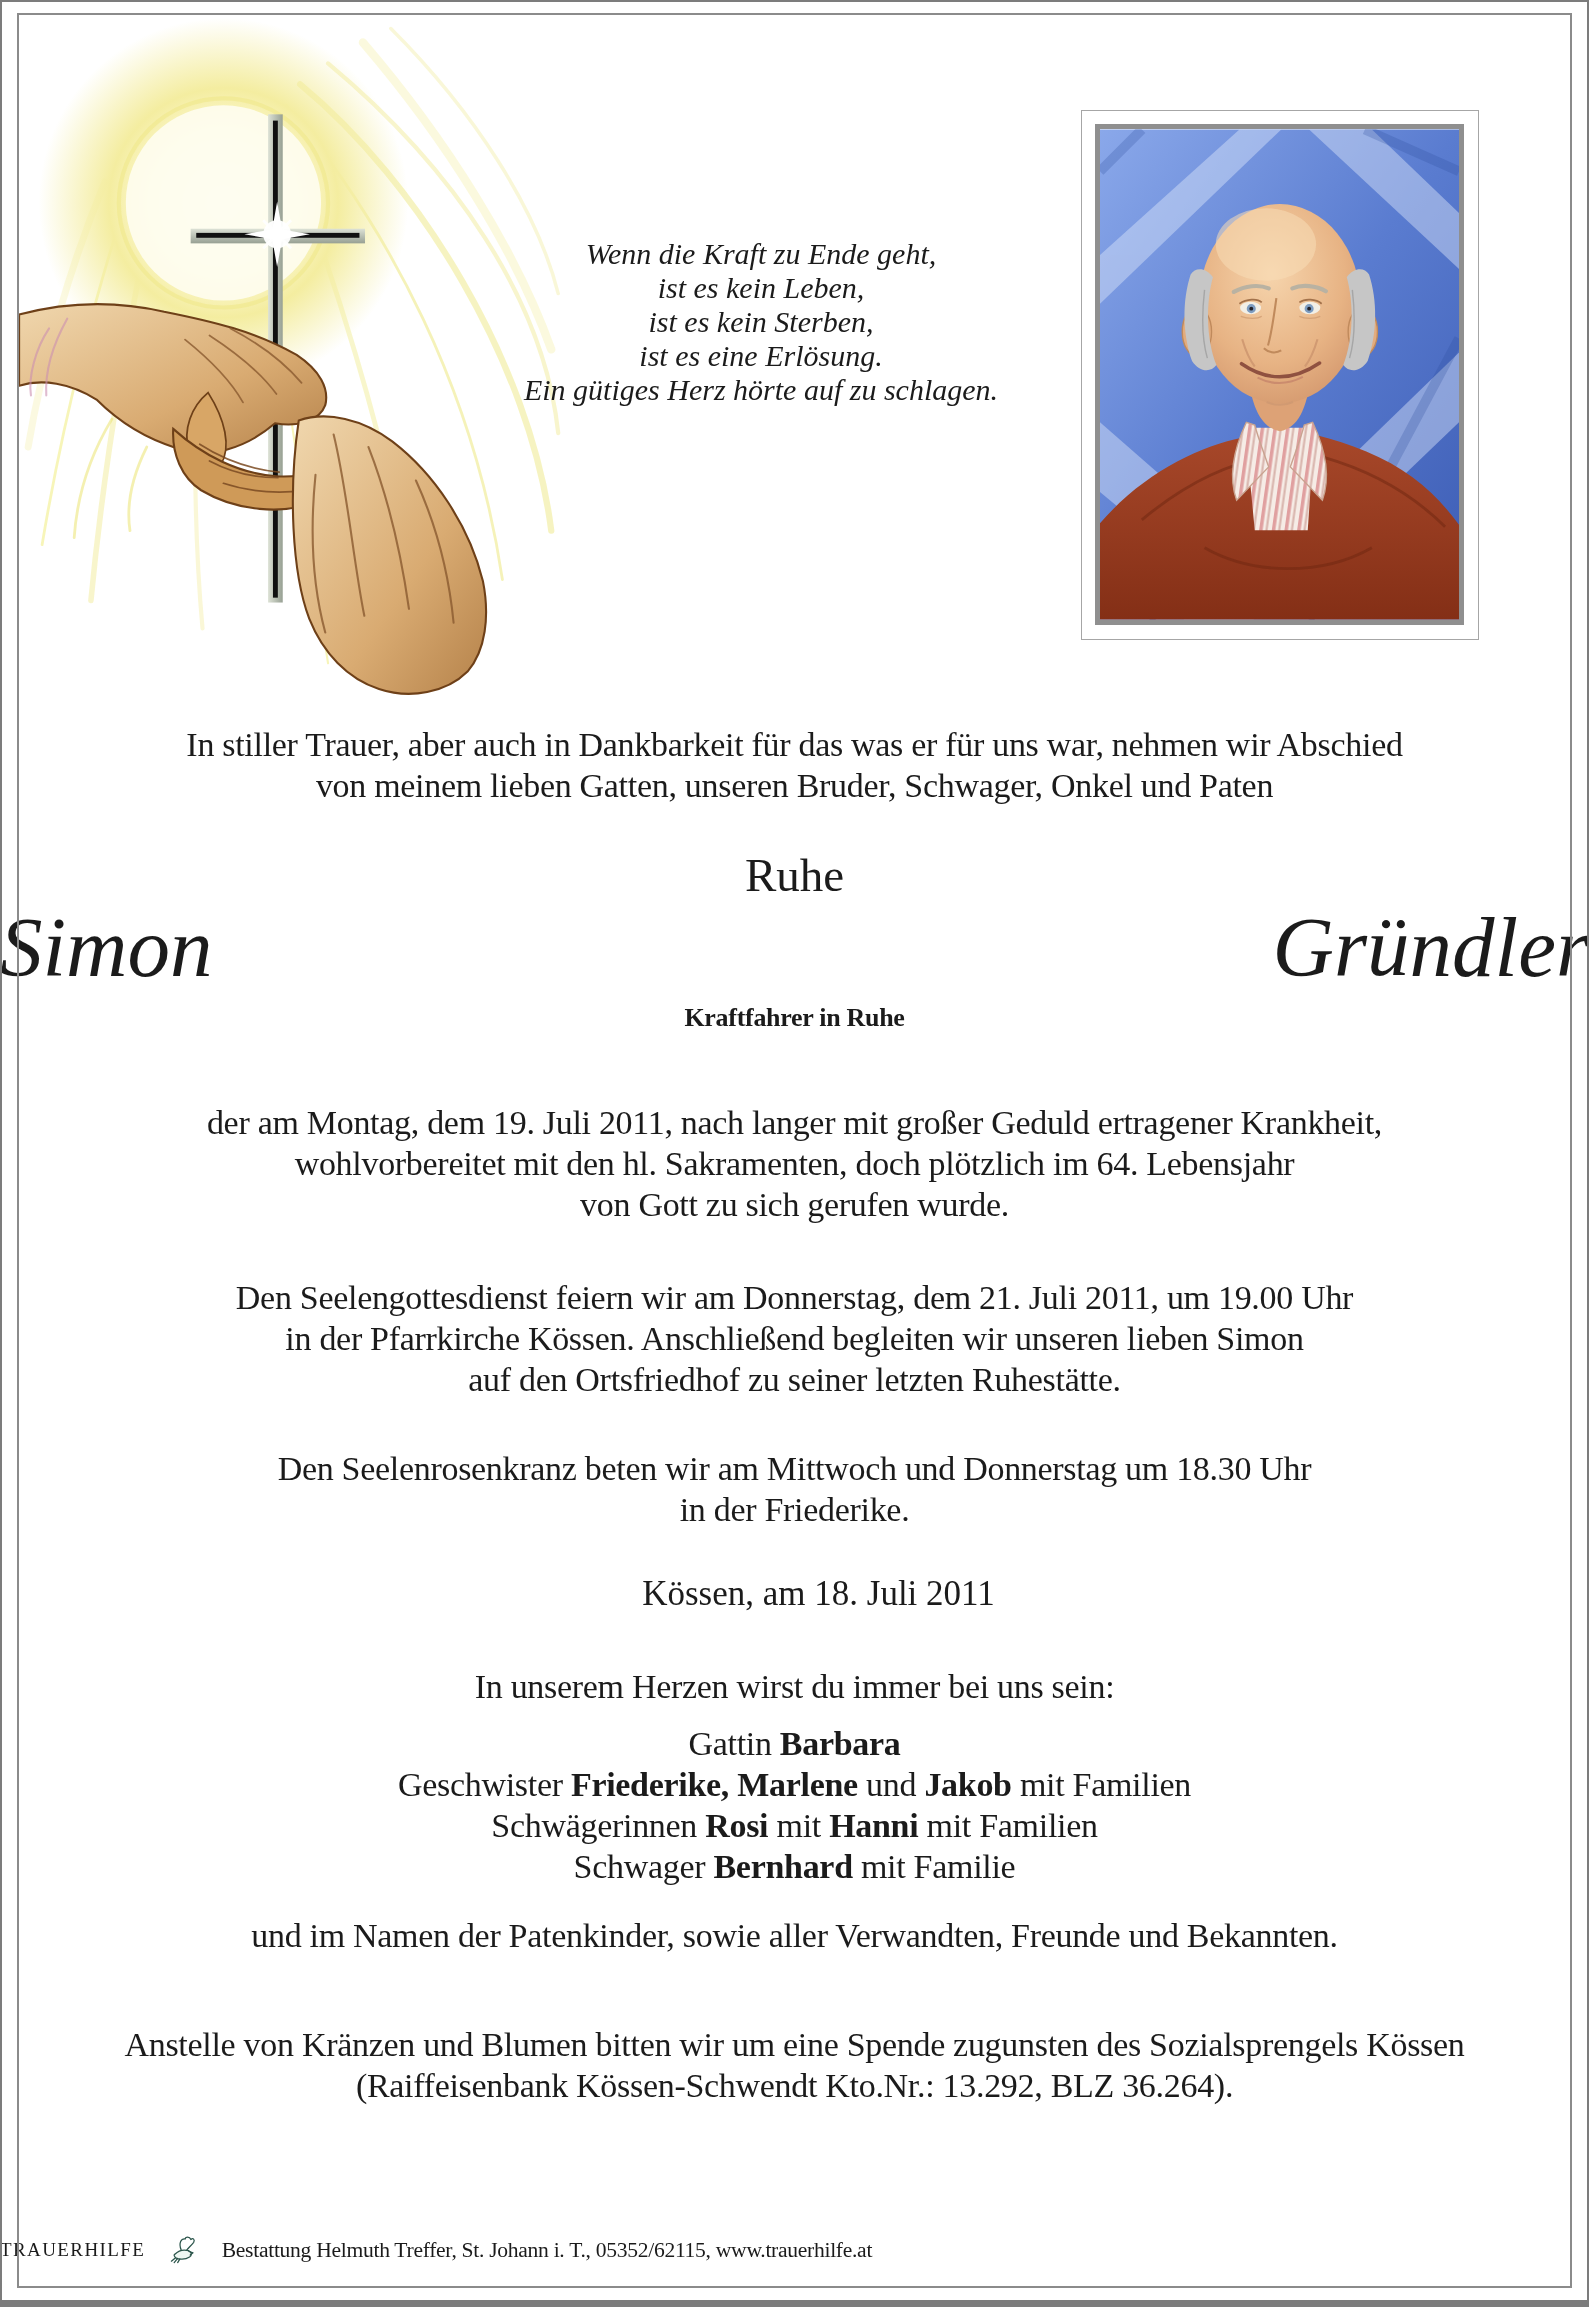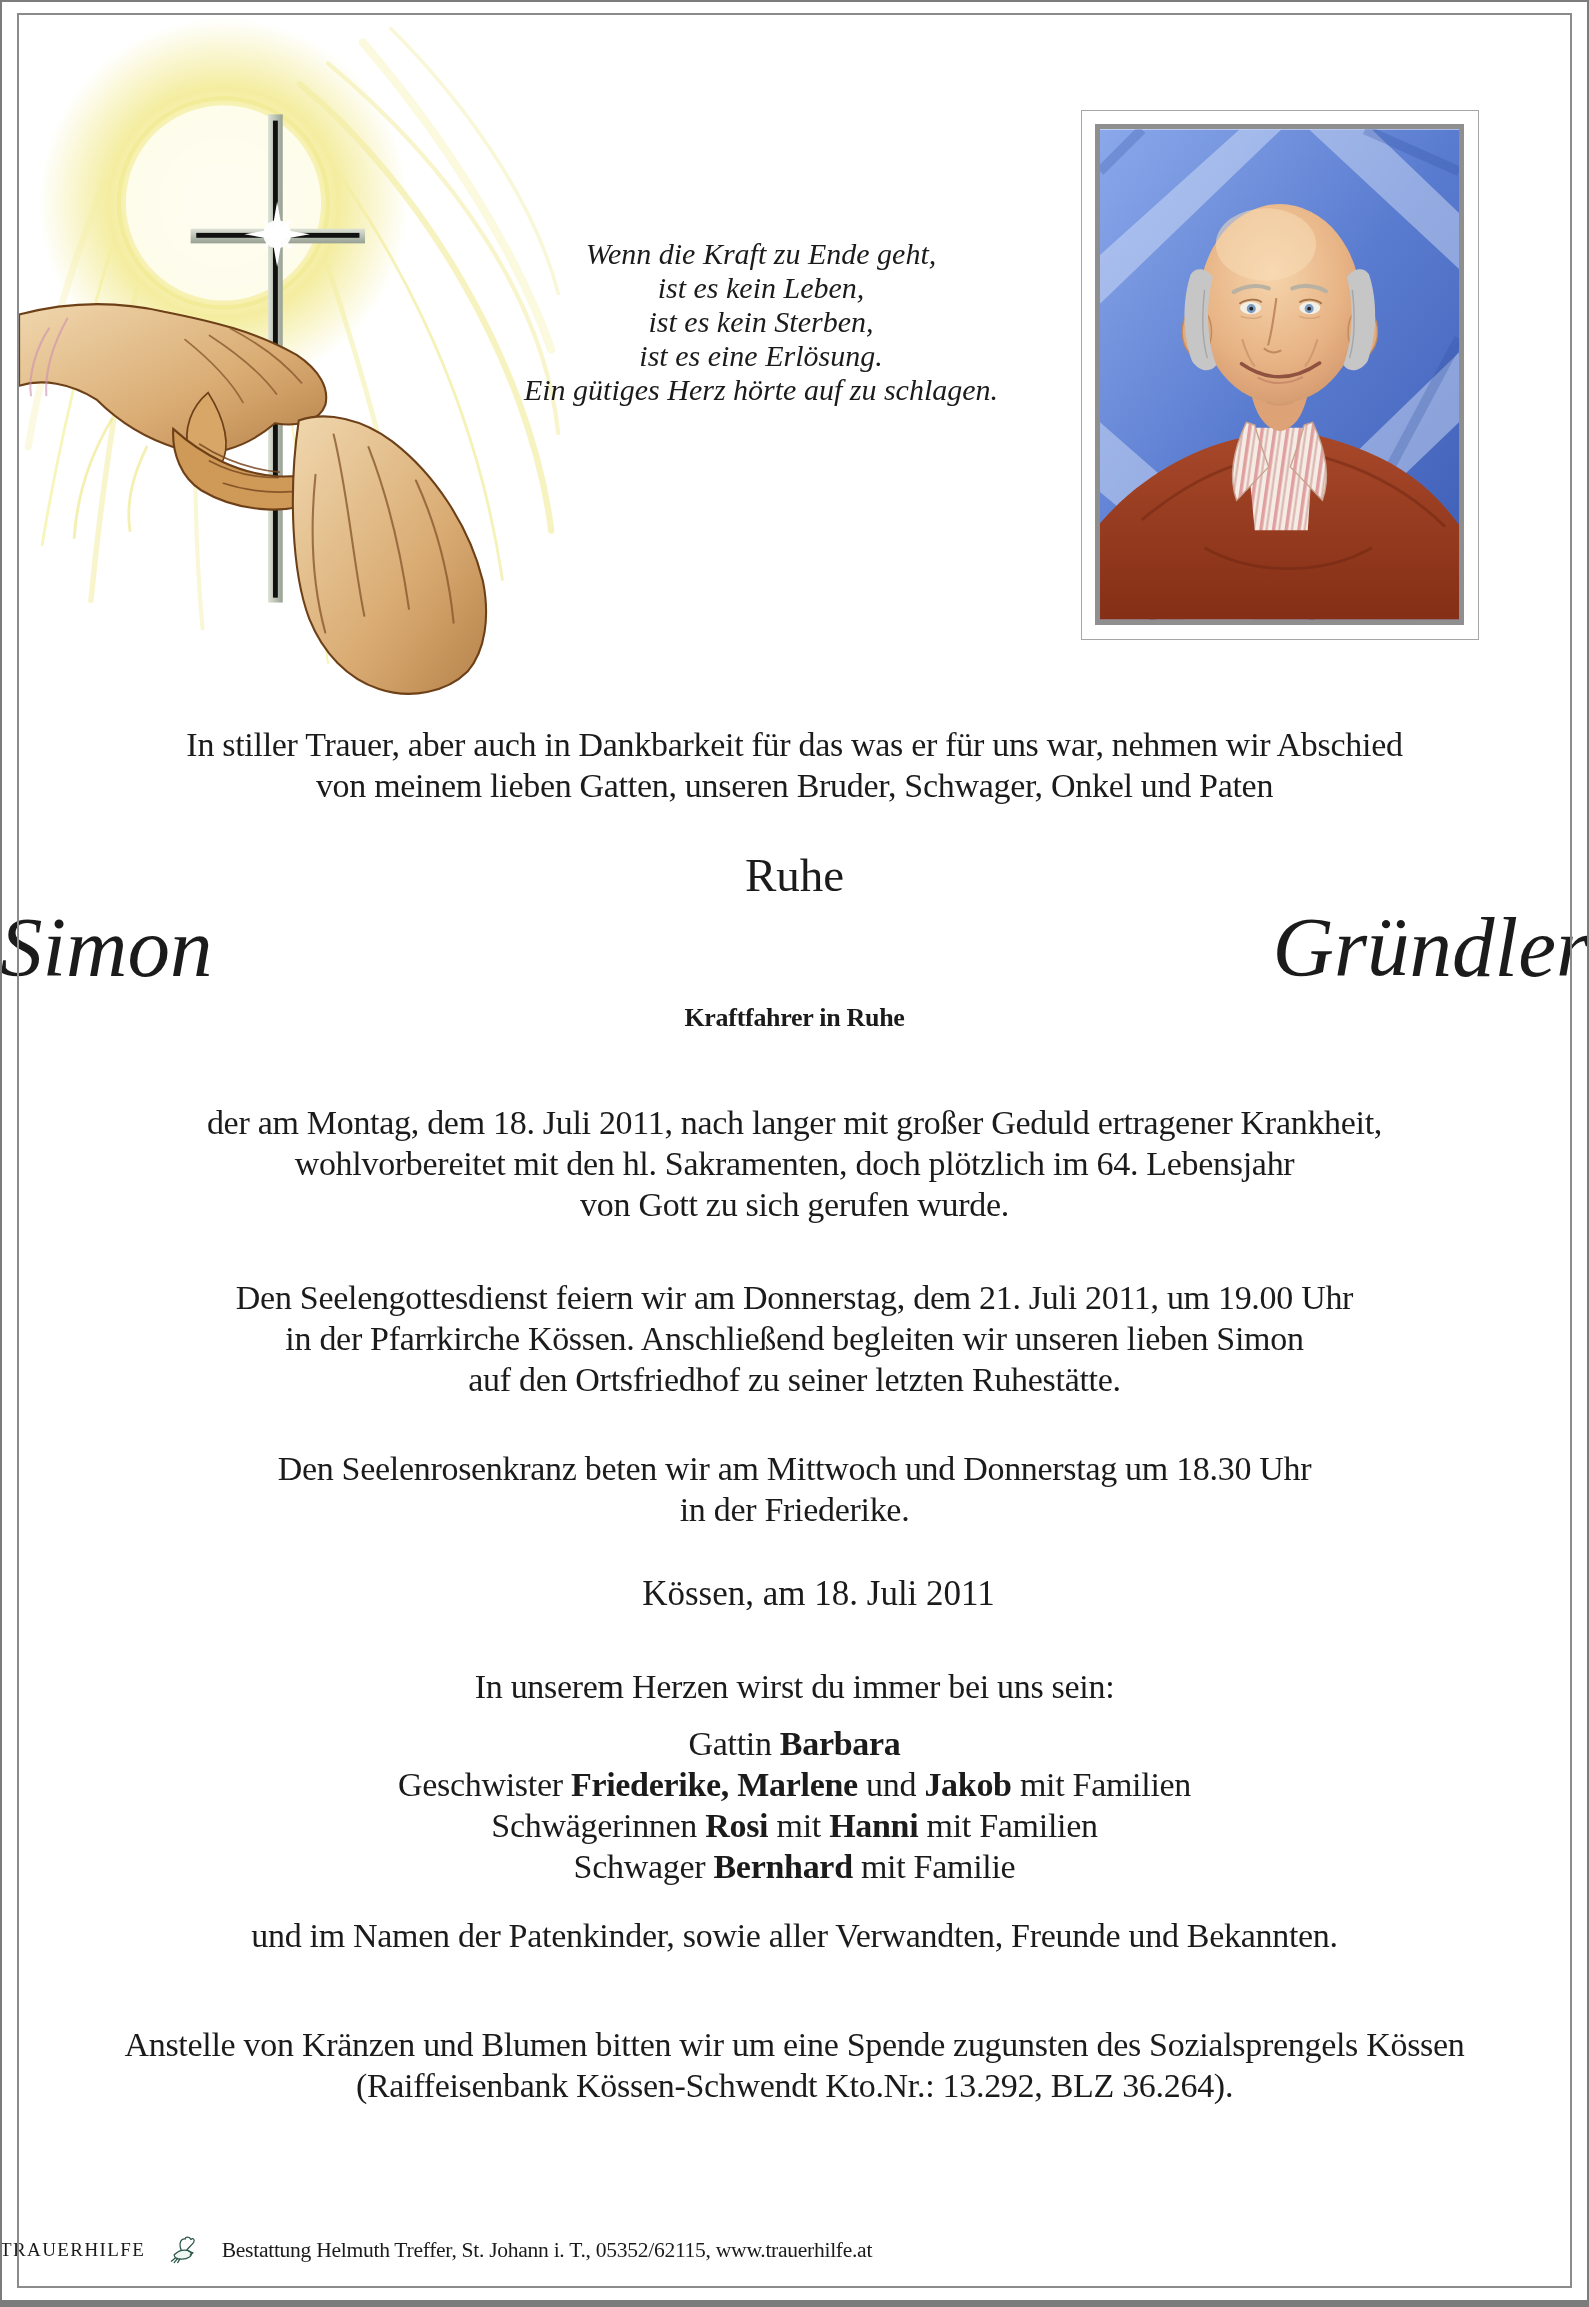--- a/index.html
+++ b/index.html
@@ -203,21 +203,21 @@
   <div class="abs center-col honorific" style="top:850px;">Ruhe</div>
 
   <div class="abs center-col deceased-name" style="top:903px;">
     <span>Simon</span>
     <span>Gründler</span>
   </div>
 
   <div class="abs center-col role" style="top:998px;">Kraftfahrer in Ruhe</div>
 
   <div class="abs center-col body-text" style="top:1102px;">
-    <div>der am Montag, dem 18. Juli 2011, nach langer mit großer Geduld ertragener Krankheit,</div>
+    <div>der am Montag, dem 19. Juli 2011, nach langer mit großer Geduld ertragener Krankheit,</div>
     <div>wohlvorbereitet mit den hl. Sakramenten, doch plötzlich im 64. Lebensjahr</div>
     <div>von Gott zu sich gerufen wurde.</div>
   </div>
 
   <div class="abs center-col body-text" style="top:1277px;">
     <div>Den Seelengottesdienst feiern wir am Donnerstag, dem 21. Juli 2011, um 19.00 Uhr</div>
     <div>in der Pfarrkirche Kössen. Anschließend begleiten wir unseren lieben Simon</div>
     <div>auf den Ortsfriedhof zu seiner letzten Ruhestätte.</div>
   </div>
 

